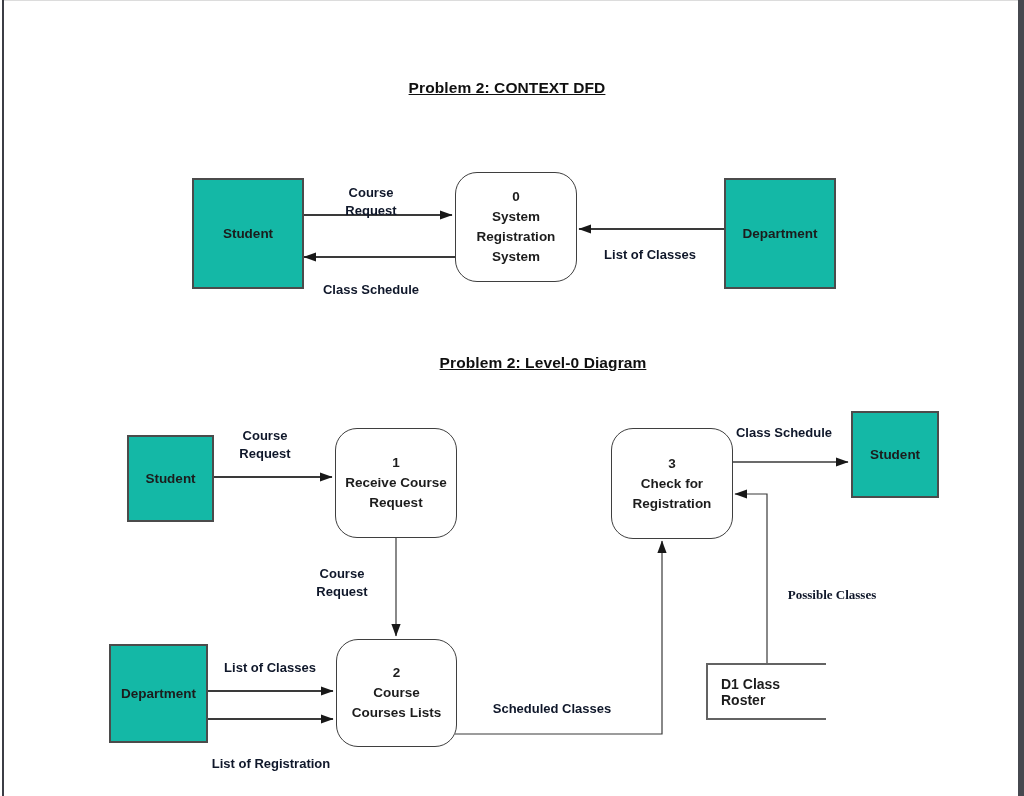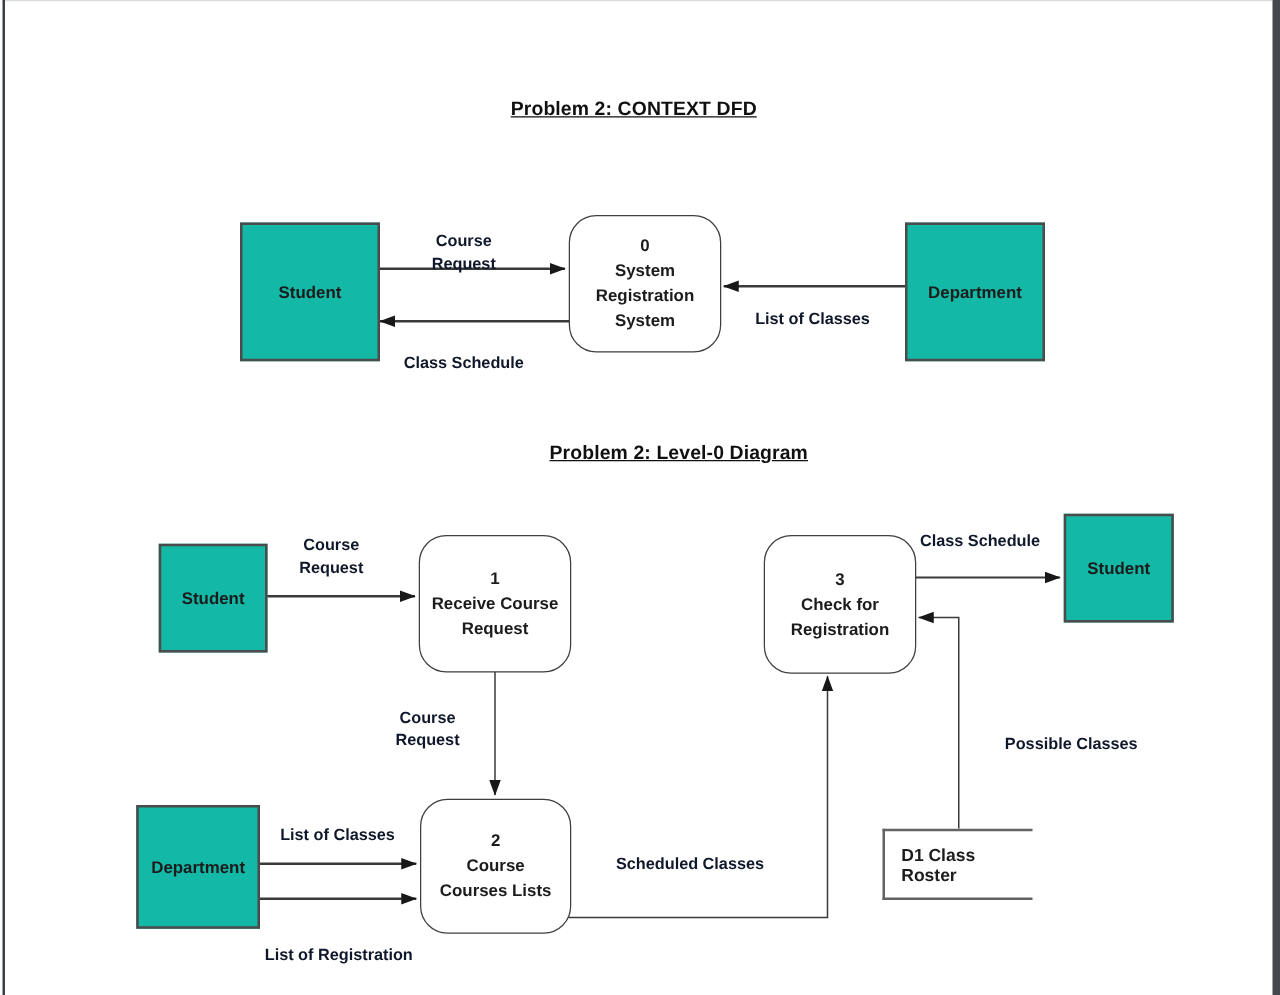--- a/index.html
+++ b/index.html
@@ -134,17 +134,17 @@
   <div class="flow-label" style="left:265px;top:427px;">
     <div>Course</div>
     <div>Request</div>
   </div>
   <div class="flow-label" style="left:342px;top:565px;">
     <div>Course</div>
     <div>Request</div>
   </div>
   <div class="flow-label" style="left:270px;top:659px;">List of Classes</div>
   <div class="flow-label" style="left:271px;top:755px;">List of Registration</div>
-  <div class="flow-label" style="left:552px;top:682px;">Scheduled Classes</div>
+  <div class="flow-label" style="left:552px;top:700px;">Scheduled Classes</div>
   <div class="flow-label" style="left:784px;top:424px;">Class Schedule</div>
-  <div class="flow-label" style="left:857px;top:586px;">Possible Classes</div>
+  <div class="flow-label" style="left:832px;top:586px;font-family:Liberation Serif, serif;">Possible Classes</div>
 
 </div>
 
 </body></html>

